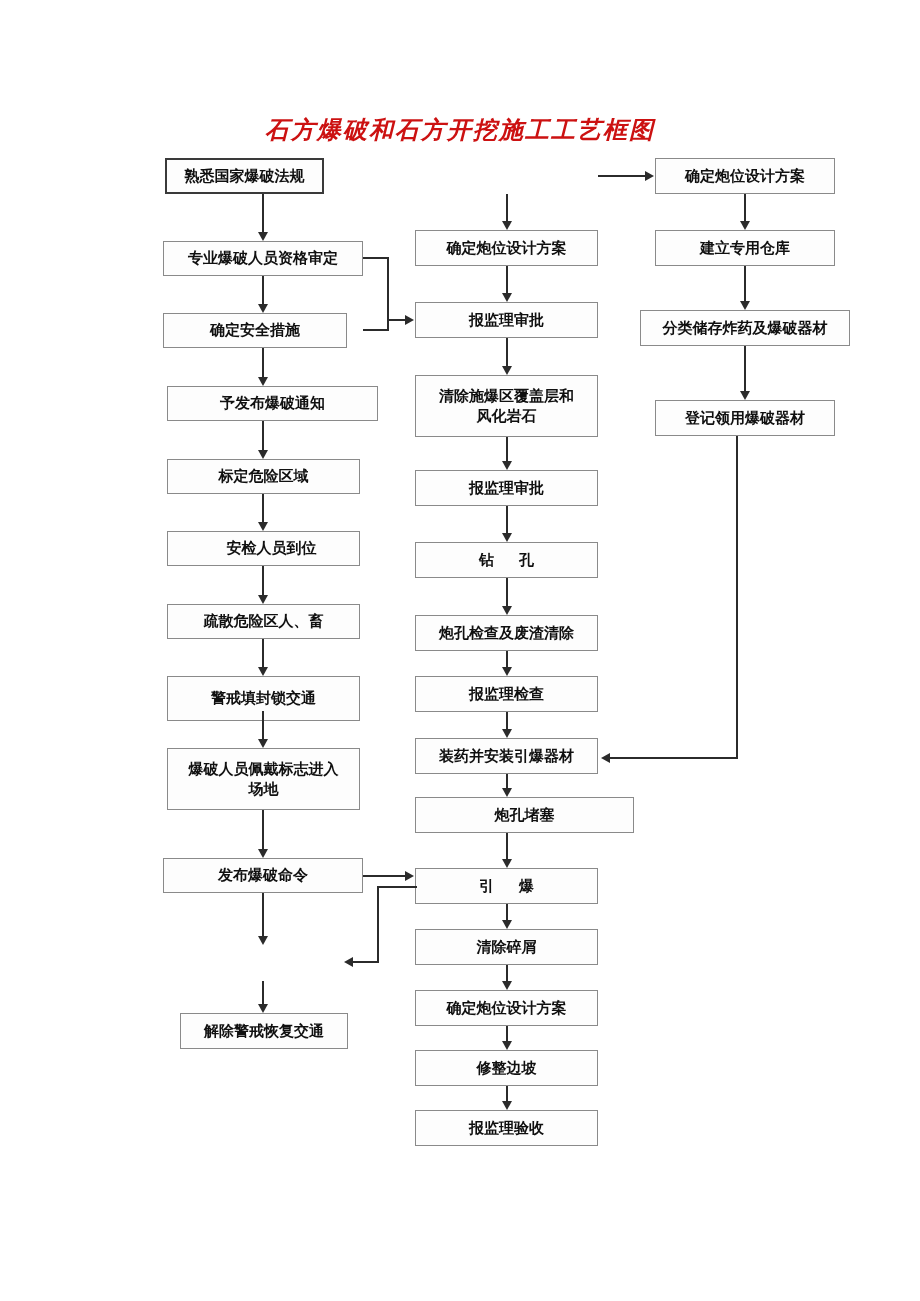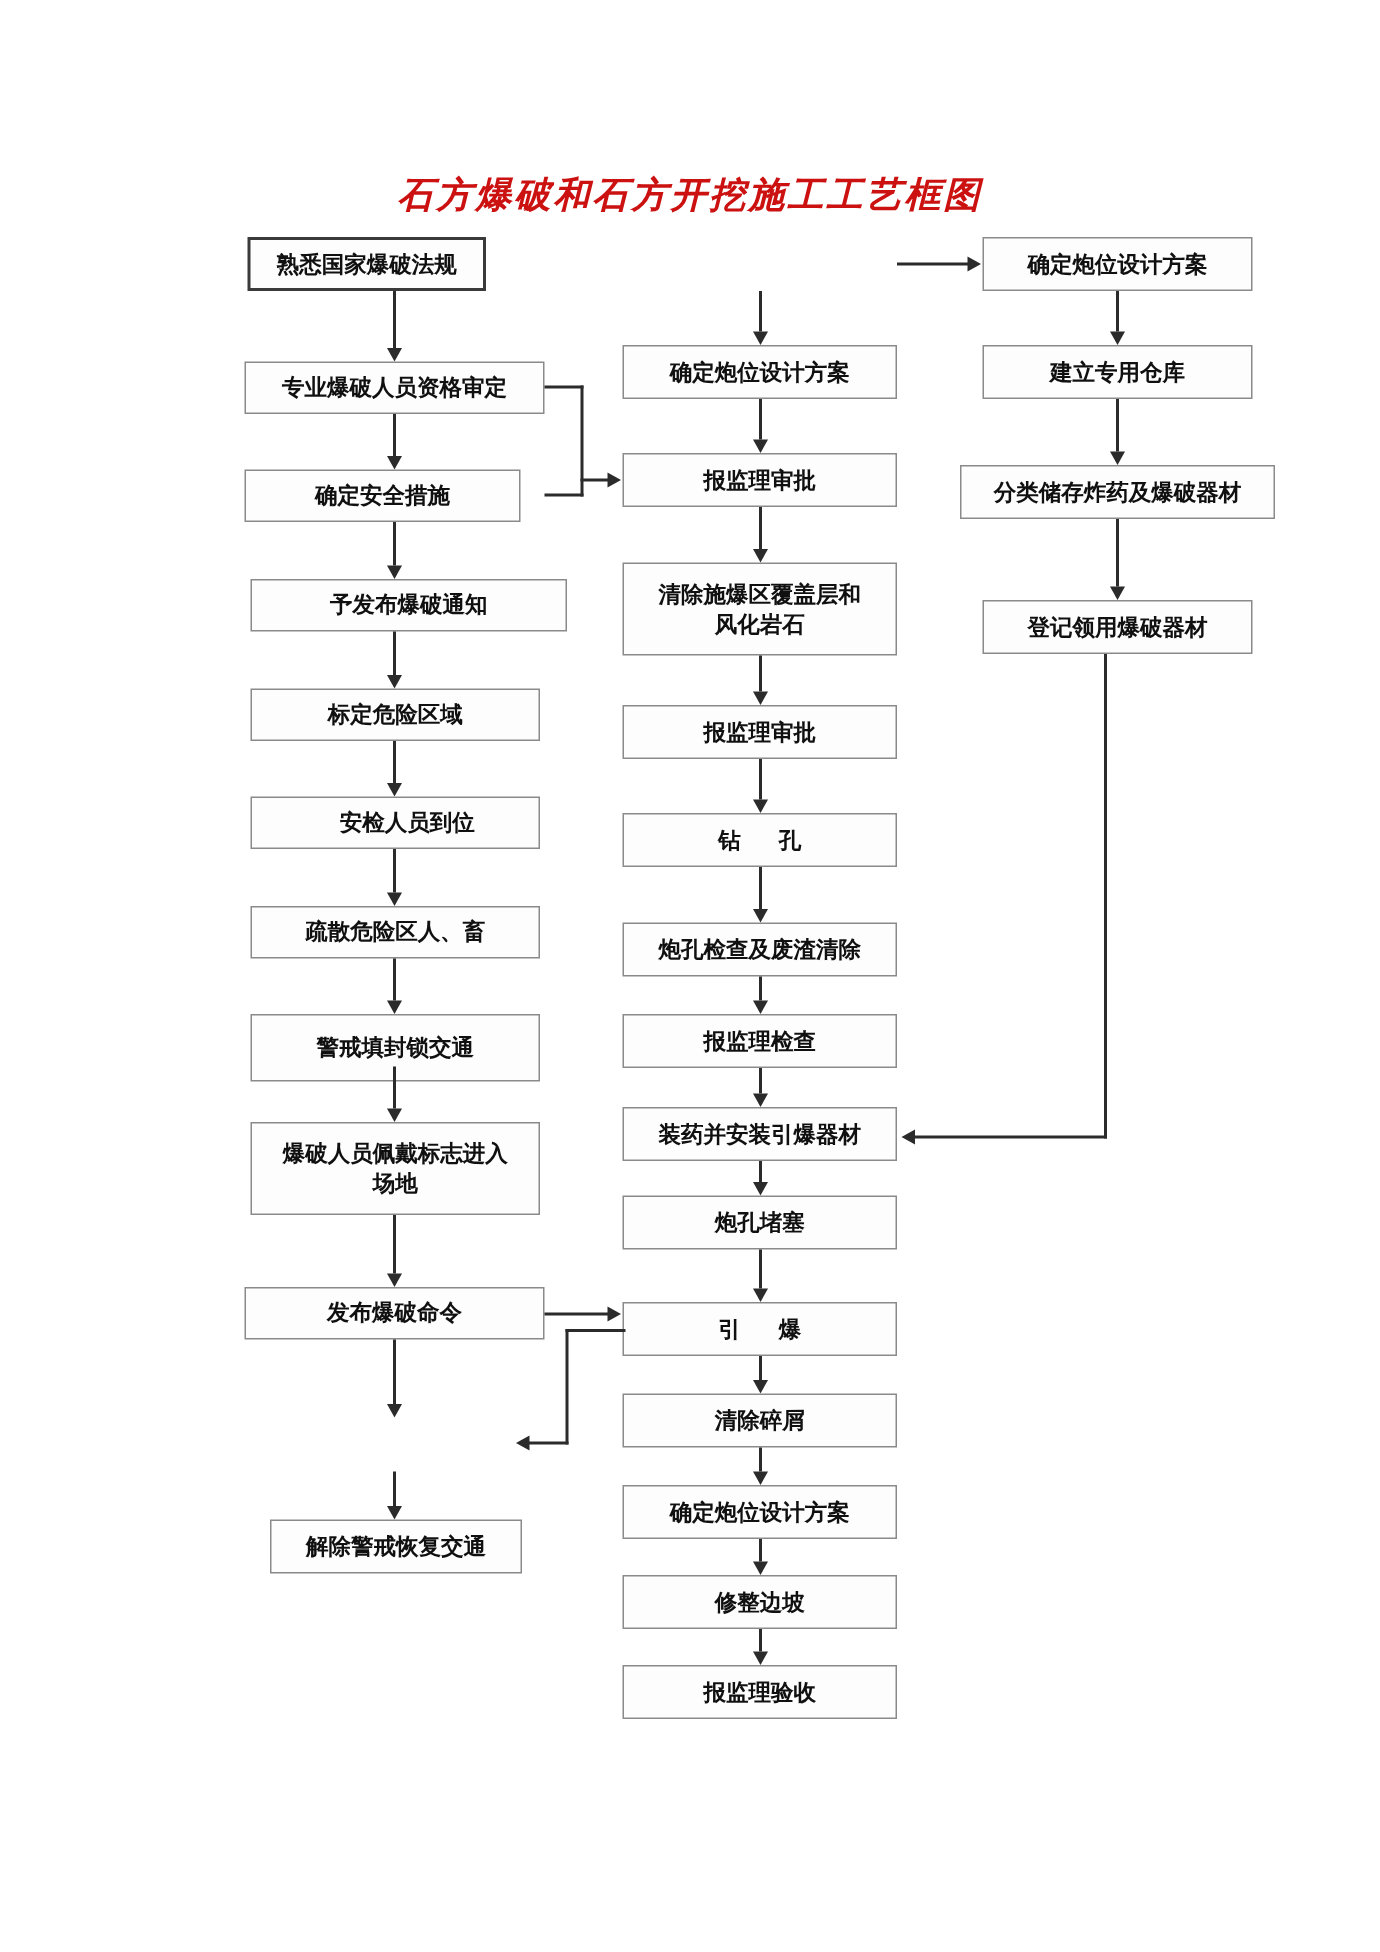--- a/index.html
+++ b/index.html
@@ -144,21 +144,21 @@
     </div>
 
   <div class="node" style="left:415px;top:676px;width:183px;height:36px;">
     <span class="lbl">报监理检查</span>
     </div>
 
   <div class="node" style="left:415px;top:738px;width:183px;height:36px;">
     <span class="lbl">装药并安装引爆器材</span>
     </div>
 
-  <div class="node" style="left:415px;top:797px;width:183px;height:36px;">
+  <div class="node" style="left:415px;top:797px;width:219px;height:36px;">
     <span class="lbl">炮孔堵塞</span>
     </div>
 
   <div class="node spaced" style="left:415px;top:868px;width:183px;height:36px;">
     <span class="lbl">引    爆</span>
     </div>
 
   <div class="node" style="left:415px;top:929px;width:183px;height:36px;">
     <span class="lbl">清除碎屑</span>
     </div>

